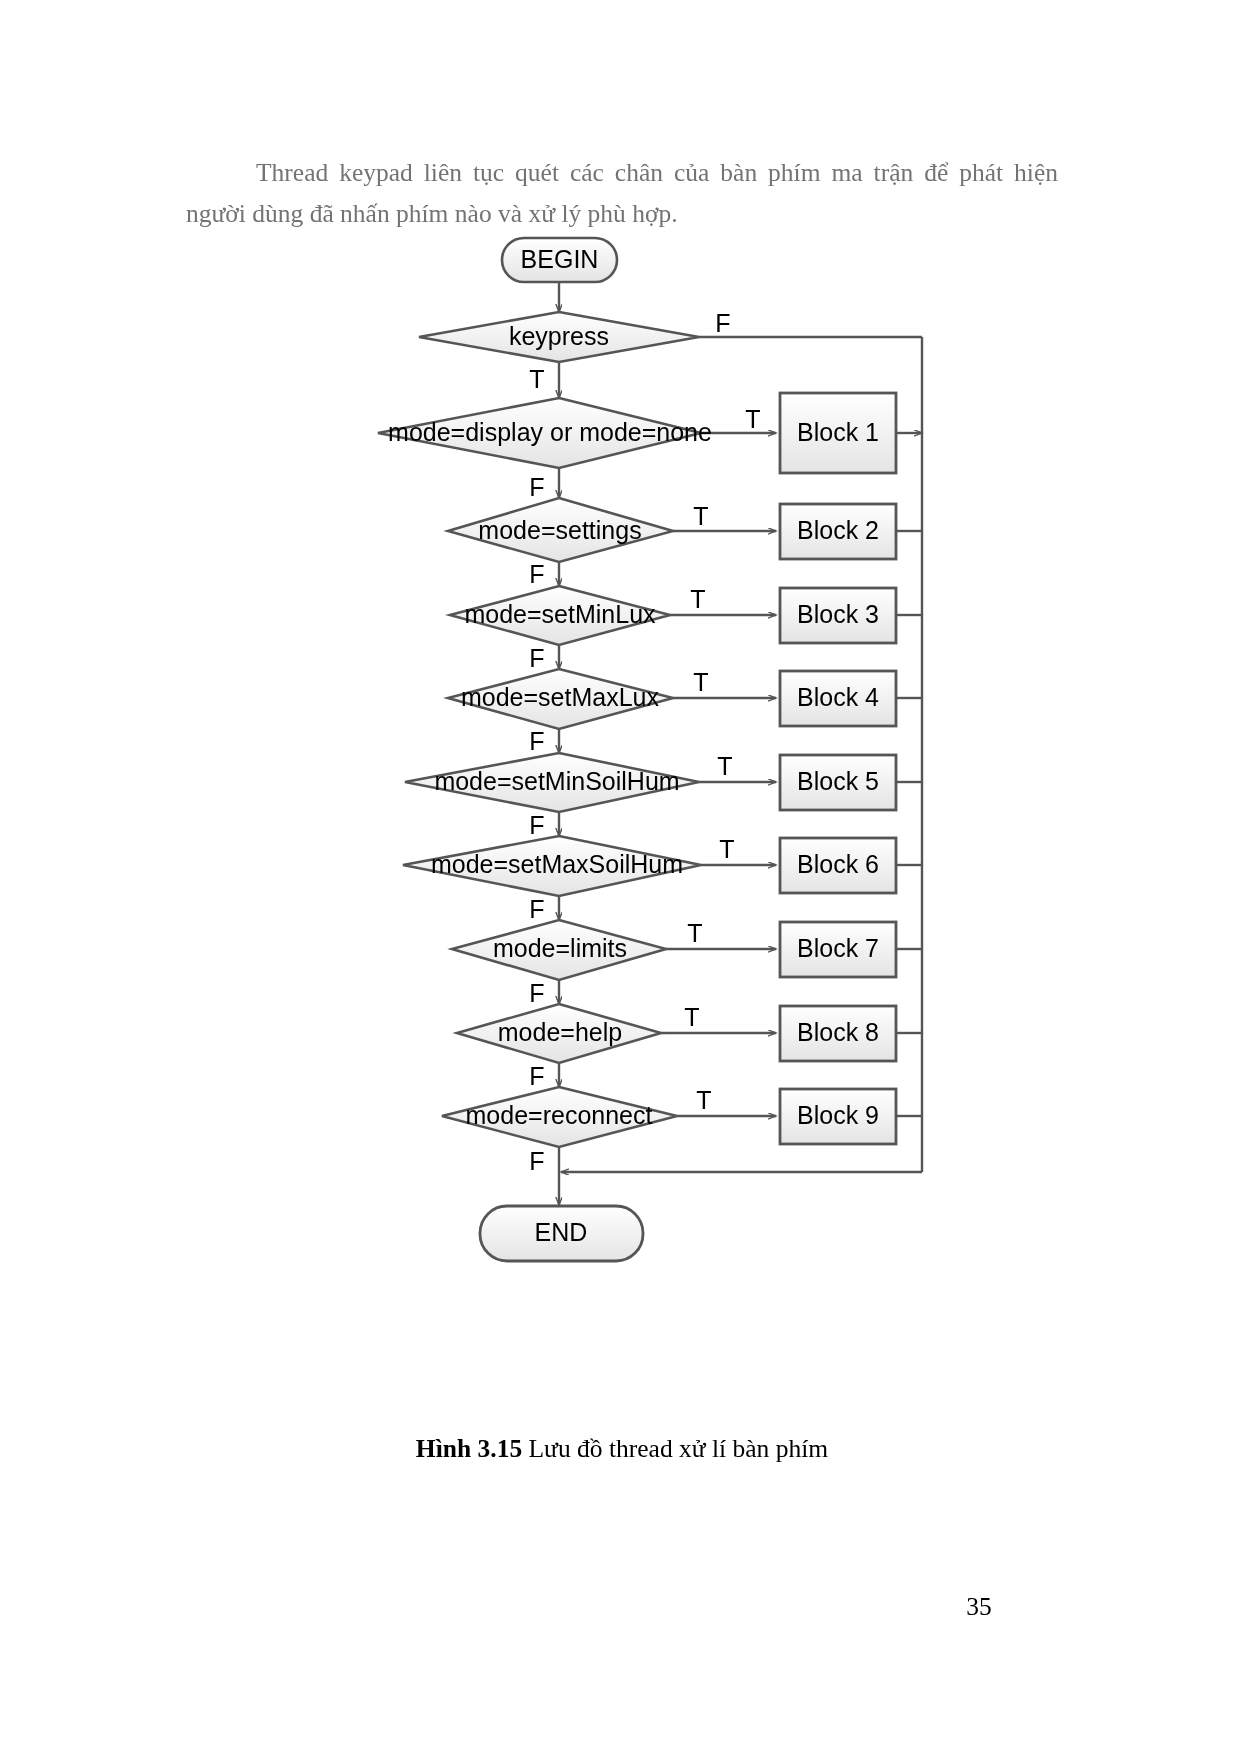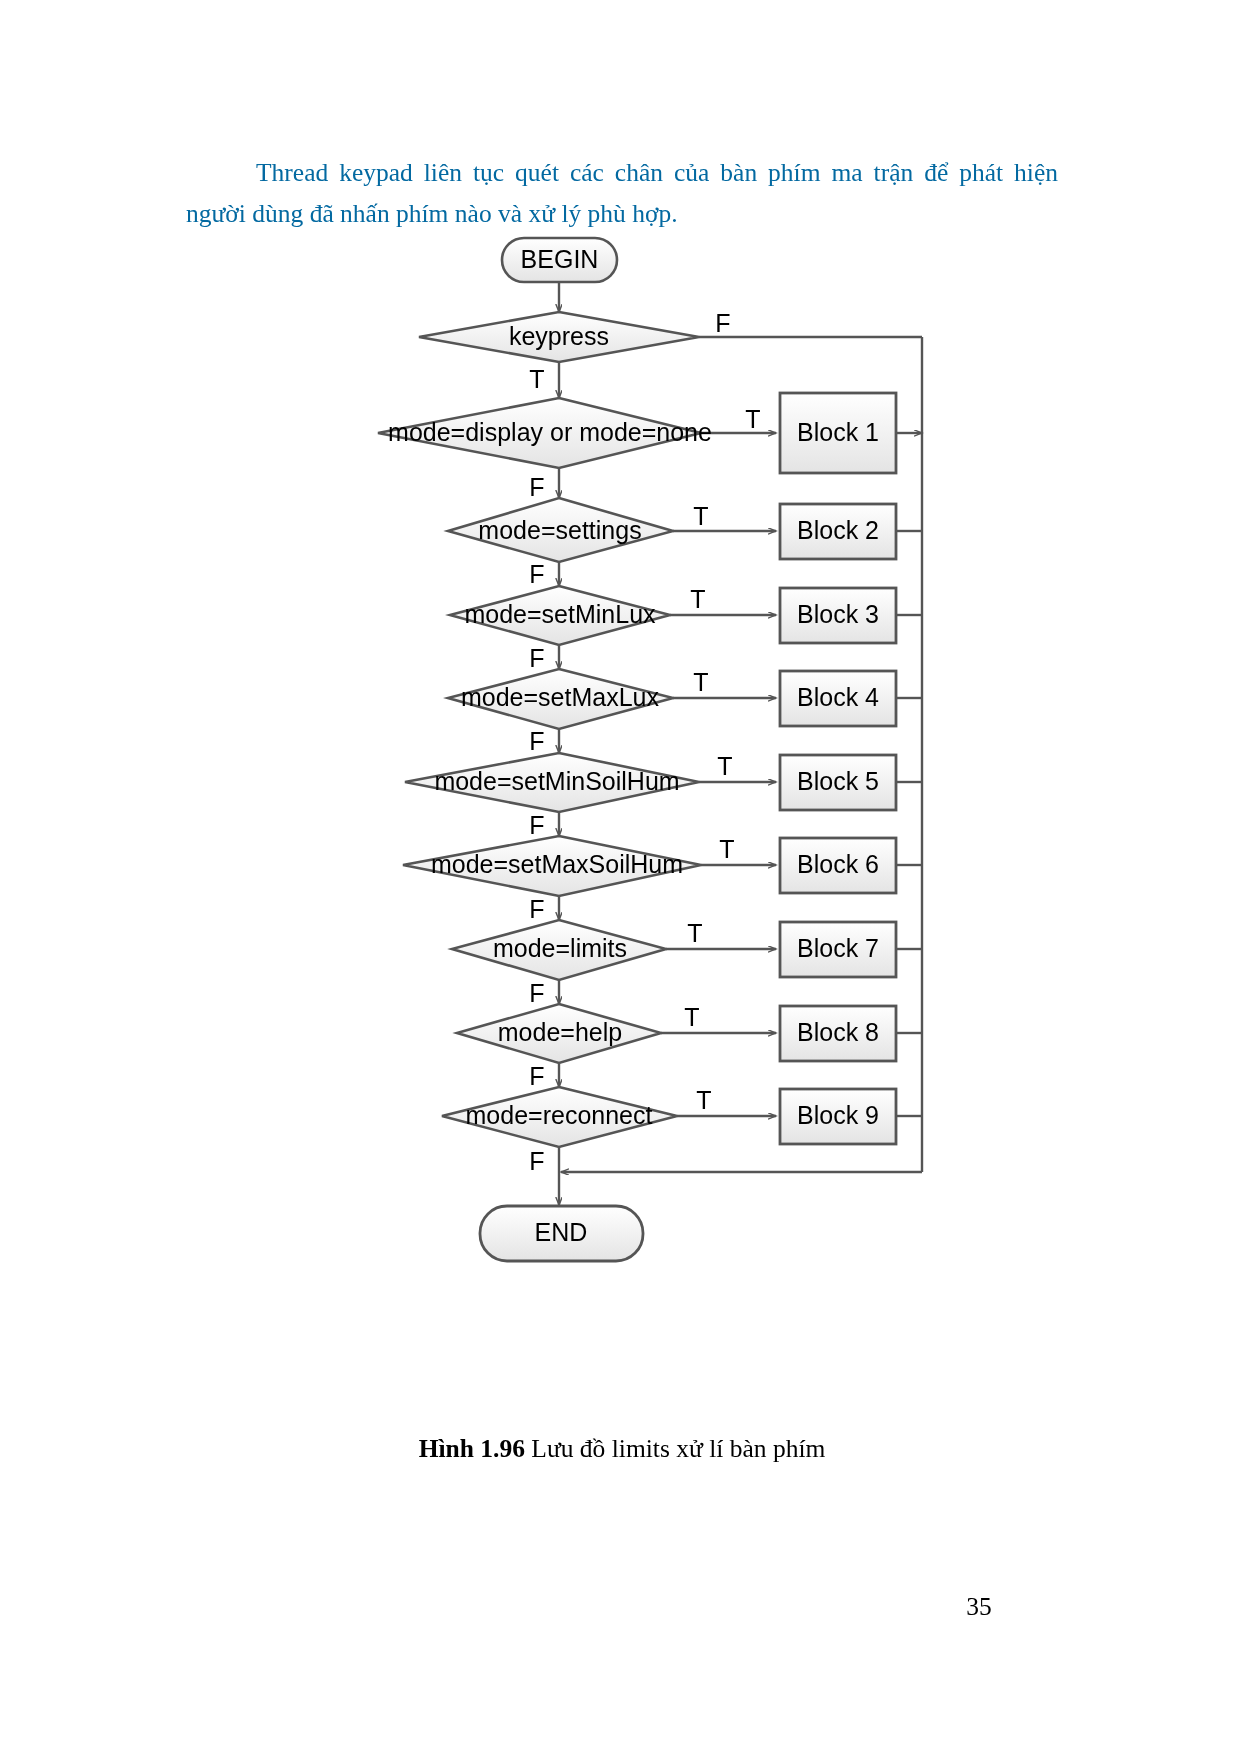--- a/index.html
+++ b/index.html
@@ -20,21 +20,21 @@
   .paragraph {
     position: absolute;
     left: 186px;
     top: 152px;
     width: 872px;
     font-family: "Liberation Serif", serif;
     font-size: 25.5px;
     line-height: 41px;
     text-align: justify;
     text-indent: 70px;
-    color: #0369a1;
+    color: #737373;
   }
 
   
   .figure {
     position: absolute;
     left: 16px;
     top: 0;
     width: 1241px;
     height: 1264px;
     pointer-events: none;
@@ -263,16 +263,16 @@
     </g>
 
     <g>
       <rect x="420" y="1206" width="163" height="55" rx="27" ry="27" fill="url(#nodeGrad)" stroke="#555555" stroke-width="2.8"></rect>
       <text class="node-label" x="501" y="1234">END</text>
     </g>
   </svg>
 </div>
 
 <div class="caption">
-  <b>Hình 1.96</b><span> Lưu đồ limits xử lí bàn phím</span>
+  <b>Hình 3.15</b><span> Lưu đồ thread xử lí bàn phím</span>
 </div>
 
 <div class="page-number">35</div>
 
 </body></html>

